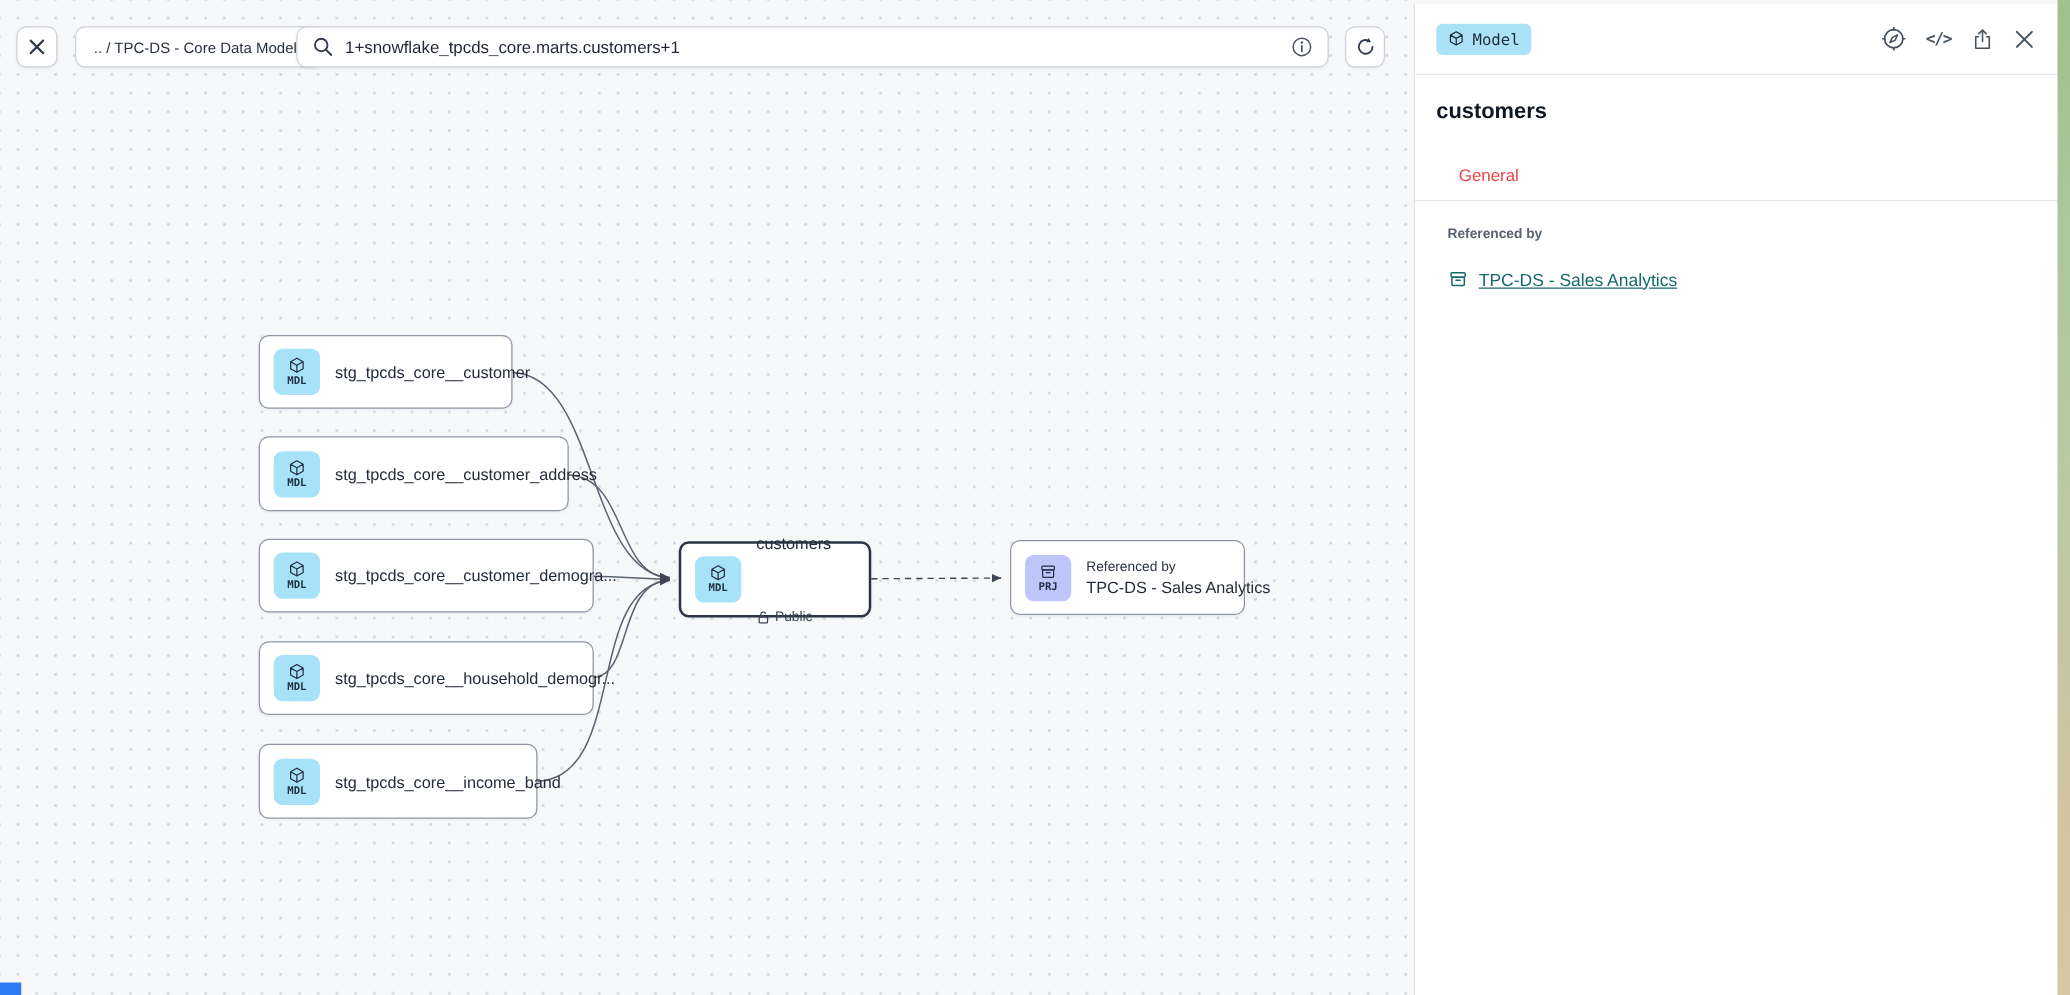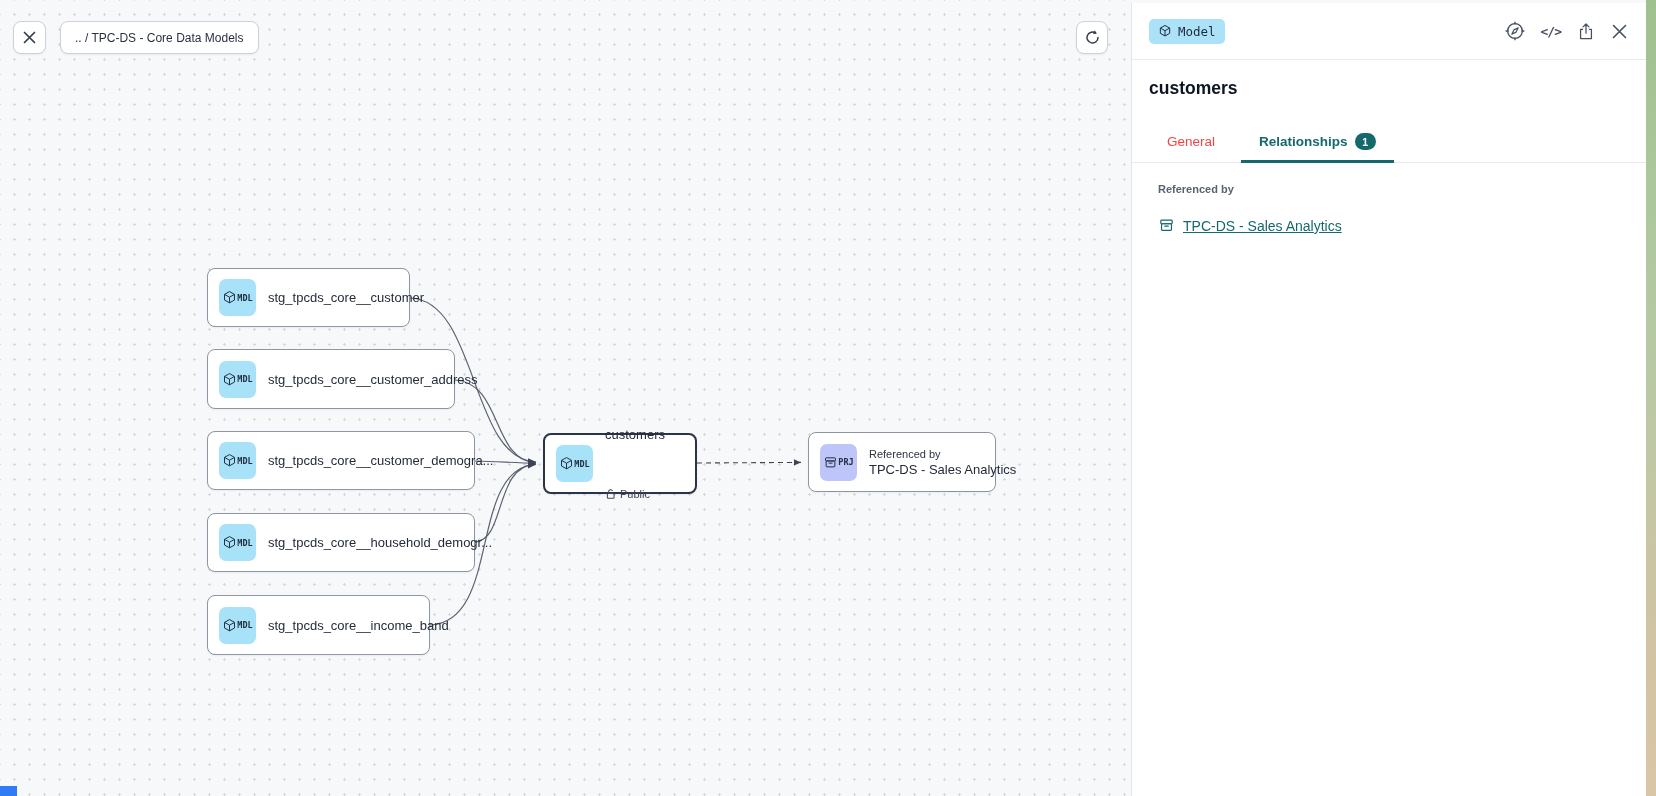--- a/index.html
+++ b/index.html
@@ -29,21 +29,21 @@
     outline:none; background:transparent; font-family:"Liberation Sans",sans-serif; }
   .icon-info { margin-left:auto; }
 
   
   .node { position:absolute; background:#fff; border:1px solid #8e96a3;
     border-radius:8px; display:flex; align-items:center; gap:12px;
     padding:0 14px 0 11px; box-shadow:0 1px 2px rgba(20,25,35,.05); cursor:pointer; }
   .node.selected { border:2px solid #2a3444; }
   .node-label { font-size:13px; color:#242c39; white-space:nowrap; }
   .res-badge { width:37px; height:37px; border-radius:7px; display:flex;
-    flex-direction:row; align-items:center; justify-content:center;
+    flex-direction:column; align-items:center; justify-content:center;
     flex:0 0 auto; }
   .res-badge.mdl { background:#a7e2f8; }
   .res-badge.prj { background:#bdc5f9; }
   .res-badge .res-code { font-family:"DejaVu Sans Mono",monospace; font-size:8.5px;
     font-weight:bold; color:#243044; line-height:1; margin-top:1px; }
 
   .n0 { left:207px; top:268px; width:203px; height:59px; }
   .n1 { left:207px; top:349px; width:248px; height:60px; }
   .n2 { left:207px; top:431px; width:268px; height:59px; }
   .n3 { left:207px; top:513px; width:268px; height:59px; }
@@ -125,20 +125,32 @@
   <div class="tb-btn btn-close-canvas">
     <svg width="15" height="15" viewBox="0 0 15 15">
         <path d="M2.5,2.5 L12.5,12.5 M12.5,2.5 L2.5,12.5" stroke="#333c4c" stroke-width="1.7" stroke-linecap="round"></path>
       </svg>
   </div>
 
   <div class="tb-chip chip-breadcrumb">
     <span>.. / TPC-DS - Core Data Models</span>
   </div>
 
+  <div class="tb-chip chip-search">
+    <svg width="17" height="17" viewBox="0 0 17 17">
+        <circle cx="7" cy="7" r="5" stroke="#333c4c" stroke-width="1.5" fill="none"></circle>
+        <path d="M10.8,10.8 L15,15" stroke="#333c4c" stroke-width="1.5" stroke-linecap="round"></path>
+      </svg>
+    <input class="q-text" value="1+snowflake_tpcds_core.marts.customers+1" style="">
+    <svg class="icon-info" width="17" height="17" viewBox="0 0 17 17">
+        <circle cx="8.5" cy="8.5" r="7" stroke="#4a5260" stroke-width="1.2" fill="none"></circle>
+        <path d="M8.5,7.6 V12" stroke="#4a5260" stroke-width="1.4" stroke-linecap="round"></path>
+        <circle cx="8.5" cy="5" r="1" fill="#4a5260"></circle>
+      </svg>
+  </div>
 
   <div class="tb-btn btn-refresh">
     <svg width="17" height="17" viewBox="0 0 17 17" fill="none">
         <path d="M14,8.5 a5.5,5.5 0 1 1 -2.2-4.4" stroke="#333c4c" stroke-width="1.5" stroke-linecap="round"></path>
         <path d="M11,1.2 L12.3,4.4 L8.9,4.9 z" fill="#333c4c"></path>
       </svg>
   </div>
 
   <div class="node n0">
     <div class="res-badge mdl">
@@ -259,24 +271,20 @@
     </div>
   </div>
 
   <div class="panel-title-block">
     <div class="panel-title">customers</div>
   </div>
 
   <div class="tabs">
     <div class="tab">
       <span>General</span>
-    </div>
-    <div class="tab active">
-      <span>Relationships</span>
-      <span class="tab-count">1</span>
     </div>
   </div>
 
   <div class="panel-body">
     <div class="section-label">Referenced by</div>
     <div class="ref-link-row">
       <svg width="17" height="17" viewBox="0 0 24 24" fill="none">
           <rect x="4" y="4.5" width="16" height="5" rx="1.2" stroke="#15696c" stroke-width="1.7"></rect>
           <rect x="5" y="9.5" width="14" height="9.5" rx="1.2" stroke="#15696c" stroke-width="1.7"></rect>
           <path d="M9.5,13 h5" stroke="#15696c" stroke-width="1.7" stroke-linecap="round"></path>

